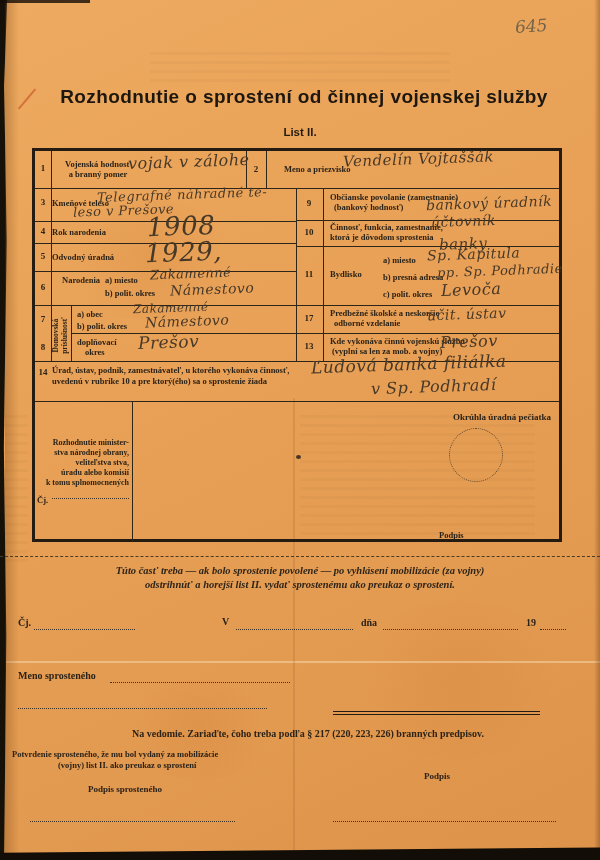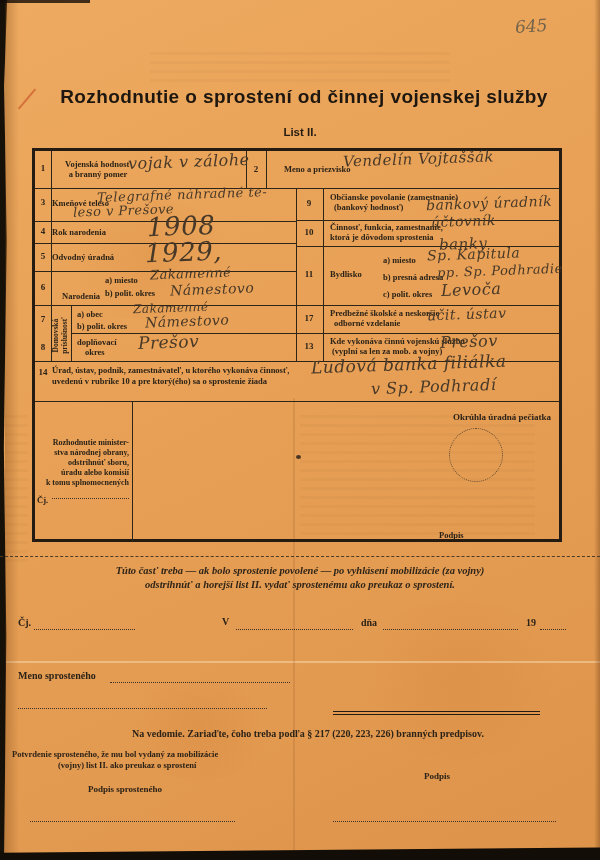--- a/index.html
+++ b/index.html
@@ -92,21 +92,21 @@
 
   <div class="num" style="left:2px;top:75px;width:12px;">4</div>
   <div class="lbl" style="left:17px;top:76px;">Rok narodenia</div>
   <div class="hw" style="left:112px;top:60px;font-size:26px;">1908</div>
 
   <div class="num" style="left:2px;top:100px;width:12px;">5</div>
   <div class="lbl" style="left:17px;top:101px;">Odvodný úradná</div>
   <div class="hw" style="left:110px;top:86px;font-size:26px;">1929,</div>
 
   <div class="num" style="left:2px;top:131px;width:12px;">6</div>
-  <div class="lbl" style="left:17px;top:140px;padding-left:10px;">Narodenia</div>
+  <div class="lbl" style="left:17px;top:124px;padding-left:10px;">Narodenia</div>
   <div class="lbl" style="left:70px;top:124px;">a) miesto</div>
   <div class="lbl" style="left:70px;top:137px;">b) polit. okres</div>
   <div class="hw" style="left:115px;top:115px;font-size:13px;">Zakamenné</div>
   <div class="hw" style="left:135px;top:130px;font-size:14px;">Námestovo</div>
 
   <div class="vert-label">
     <span>Domovská príslušnosť</span>
   </div>
   <div class="num" style="left:2px;top:163px;width:12px;">7</div>
   <div class="lbl" style="left:42px;top:158px;">a) obec</div>
@@ -151,21 +151,21 @@
 
   <div class="num" style="left:1px;top:216px;width:14px;">14</div>
   <div class="lbl" style="left:17px;top:214px;">Úrad, ústav, podnik, zamestnávateľ, u ktorého vykonáva činnosť,</div>
   <div class="lbl" style="left:17px;top:225px;">uvedenú v rubrike 10 a pre ktorý(ého) sa o sprostenie žiada</div>
   <div class="hw" style="left:276px;top:203px;font-size:17px;">Ľudová banka filiálka</div>
   <div class="hw" style="left:336px;top:226px;font-size:16px;">v Sp. Podhradí</div>
 
   <div class="lbl" style="left:2px;top:287px;width:92px;white-space:normal;text-align:right;font-size:8px;line-height:10px;">
     <div>Rozhodnutie minister-</div>
     <div>stva národnej obrany,</div>
-    <div>odstrihnúť sboru,</div>
+    <div>veliteľstva stva,</div>
     <div>úradu alebo komisií</div>
     <div>k tomu splnomocnených</div>
   </div>
   <div class="lbl" style="left:2px;top:344px;">Čj.</div>
   <div class="dotline" style="left:17px;top:346px;width:77px;"></div>
 
   <div class="lbl" style="left:340px;top:261px;width:176px;text-align:right;font-size:9px;">Okrúhla úradná pečiatka</div>
   <div style="position:absolute;left:414px;top:277px;width:52px;height:52px;border:1.5px dotted #5a4630;border-radius:50%;"></div>
   <div style="position:absolute;left:261px;top:304px;width:5px;height:4px;background:#2a211a;border-radius:50%;opacity:.85;"></div>
   <div class="lbl" style="left:404px;top:379px;font-size:8.5px;">Podpis</div>

